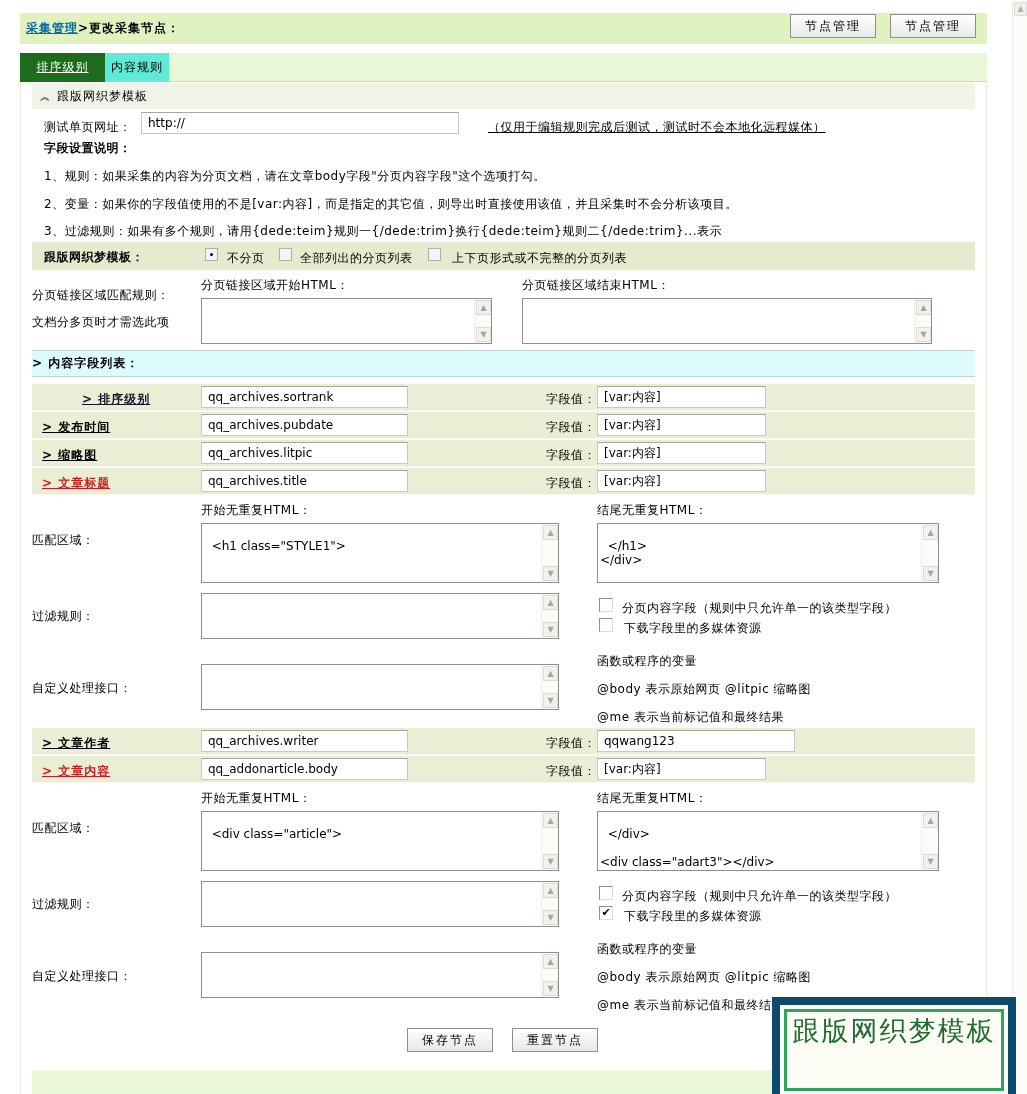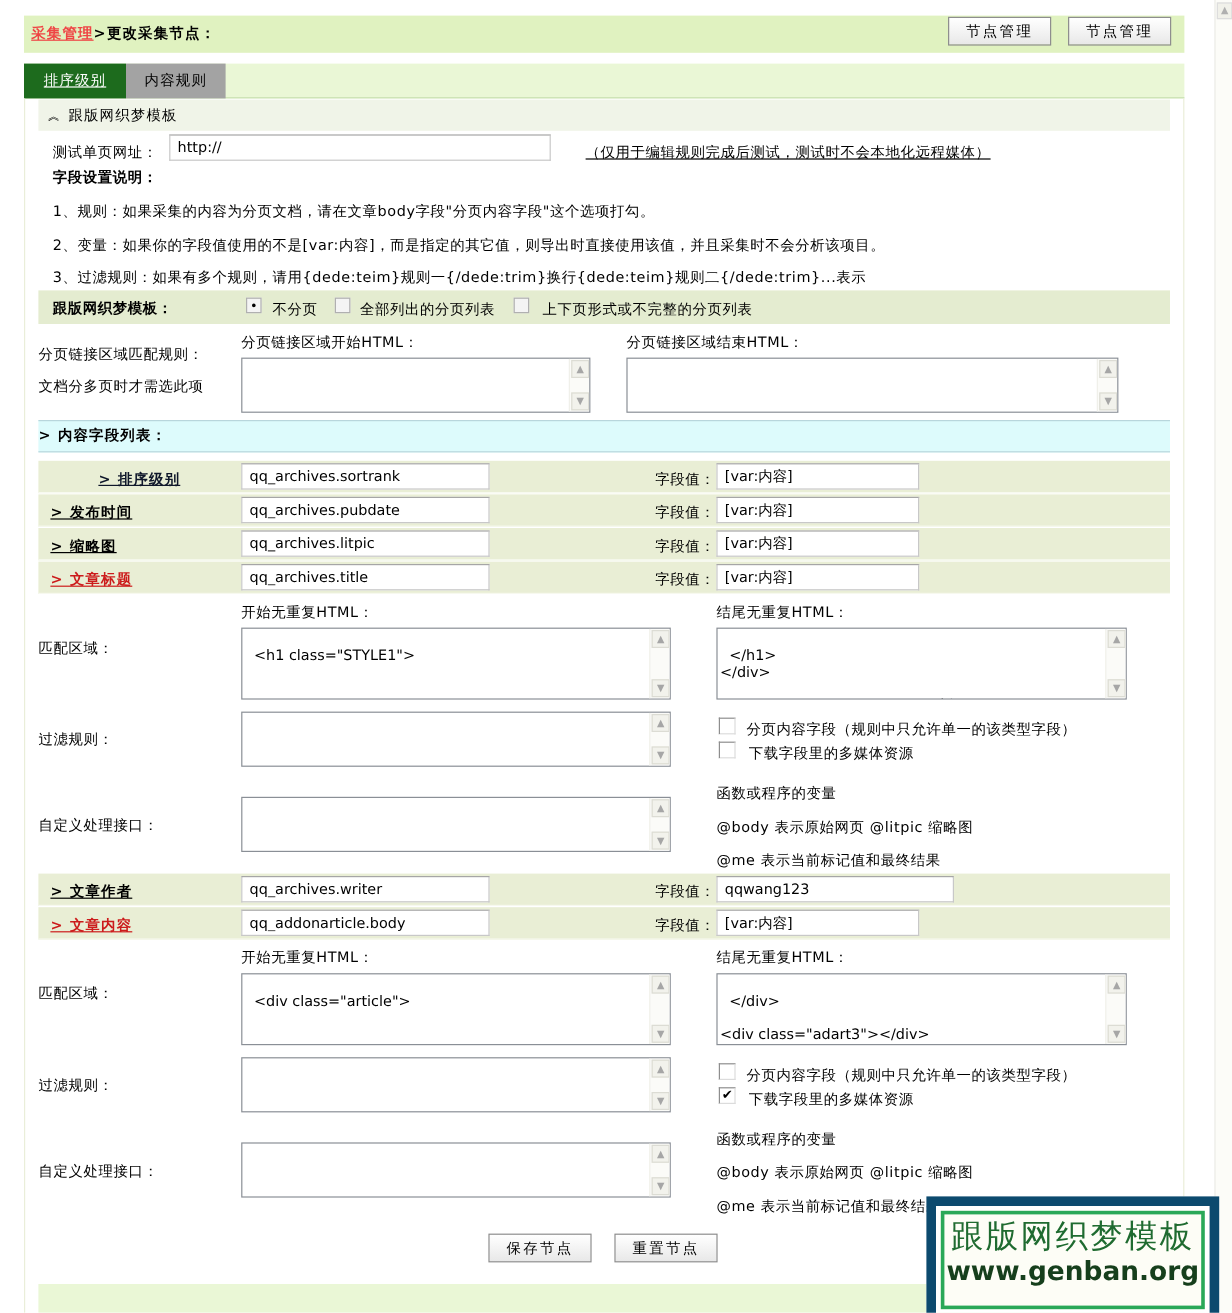--- a/index.html
+++ b/index.html
@@ -4,27 +4,27 @@
 <style>
   * { box-sizing: border-box; margin: 0; padding: 0; }
   html, body { width: 1027px; height: 1094px; overflow: hidden; background: #ffffff; }
   body { font-family: "DejaVu Sans", "Liberation Sans", sans-serif; font-size: 12px; color: #000; position: relative; }
 
   .abs { position: absolute; }
 
   
   .topbar { left: 20px; top: 13px; width: 967px; height: 31px; background: #e0f2c0; }
   .breadcrumb { left: 26px; top: 20px; font-weight: bold; font-size: 12px; letter-spacing: 1px; }
-  .breadcrumb a { color: #ef4444; text-decoration: underline; }
+  .breadcrumb a { color: #0369a1; text-decoration: underline; }
   .btn { position: absolute; height: 24px; background: linear-gradient(#ffffff, #e8e8e8); border: 1px solid #8e8e8e; font-size: 12px; letter-spacing: 2px; text-align: center; line-height: 22px; cursor: pointer; }
 
   
   .tabbar { left: 20px; top: 53px; width: 967px; height: 29px; background: #eaf7d6; border-bottom: 1px solid #c7dfb0; }
   .tab-active { left: 20px; top: 53px; width: 85px; height: 29px; background: #1d6b1d; color: #ffffff; text-decoration: underline; text-align: center; line-height: 29px; letter-spacing: 1px; }
-  .tab-inactive { left: 105px; top: 53px; width: 83px; height: 29px; background: #a3a3a3; color: #000; text-align: center; line-height: 29px; letter-spacing: 1px; }
+  .tab-inactive { left: 105px; top: 53px; width: 64px; height: 29px; background: #5eead4; color: #000; text-align: center; line-height: 29px; letter-spacing: 1px; }
 
   
   .content-border { left: 20px; top: 82px; width: 967px; height: 1012px; border-left: 1px solid #eaeed9; border-right: 1px solid #eaeed9; }
   .section-head { left: 32px; top: 83px; width: 943px; height: 26px; background: #f0f4e8; line-height: 26px; padding-left: 8px; letter-spacing: 1px; }
 
   .label { position: absolute; font-size: 12px; white-space: nowrap; letter-spacing: 0.5px; }
   .bold { font-weight: bold; }
 
   .input { position: absolute; height: 22px; border: 1px solid #c8c8c8; border-top-color: #a6a6a6; background: #fff; font-family: "DejaVu Sans", sans-serif; font-size: 12px; padding: 3px 6px; line-height: 14px; color: #000; }
 
@@ -217,15 +217,14 @@
 <span class="label" style="left:597px; top:997px;">@me 表示当前标记值和最终结果</span>
 
 <div class="btn" style="left:407px; top:1028px; width:86px;">保存节点</div>
 <div class="btn" style="left:512px; top:1028px; width:86px;">重置节点</div>
 
 <div class="abs footer-bar"></div>
 
 <div class="abs watermark">
   <div class="inner">
     <div class="cn">跟版网织梦模板</div>
-    <div class="en">www.genban.org</div>
   </div>
 </div>
 
 </body></html>

